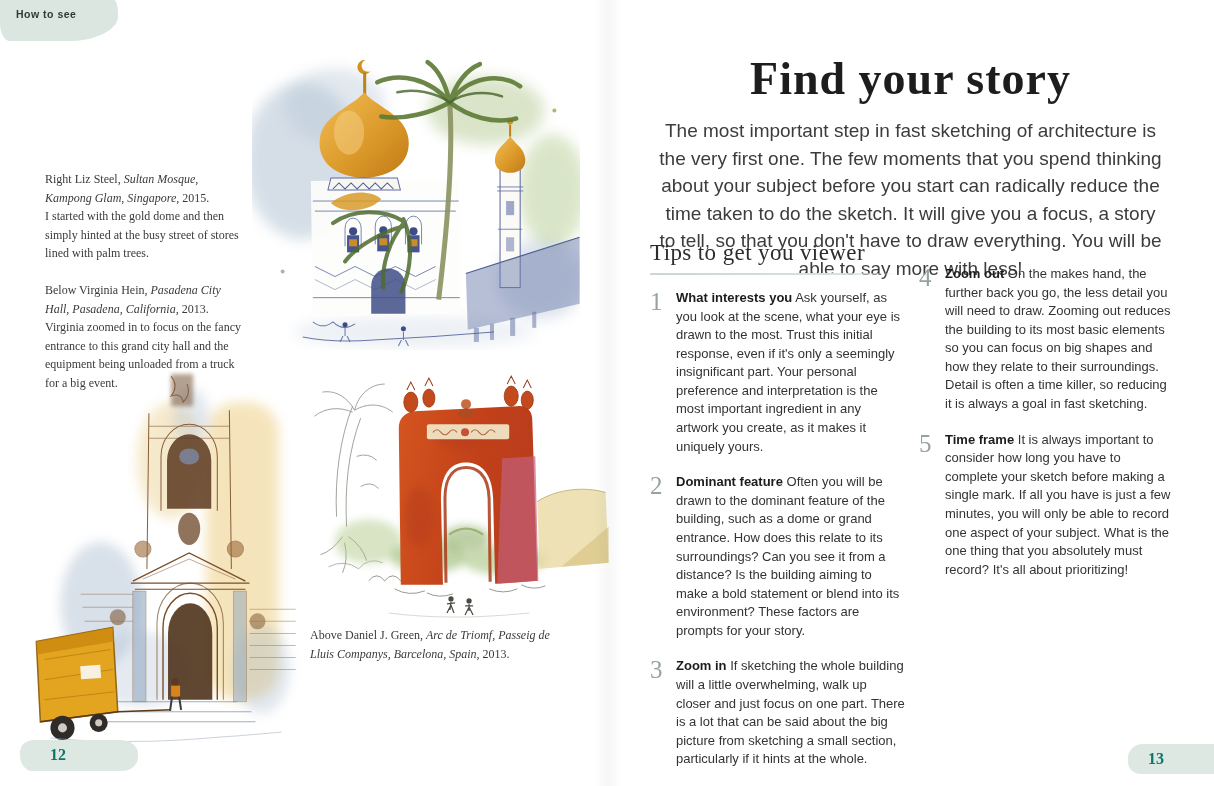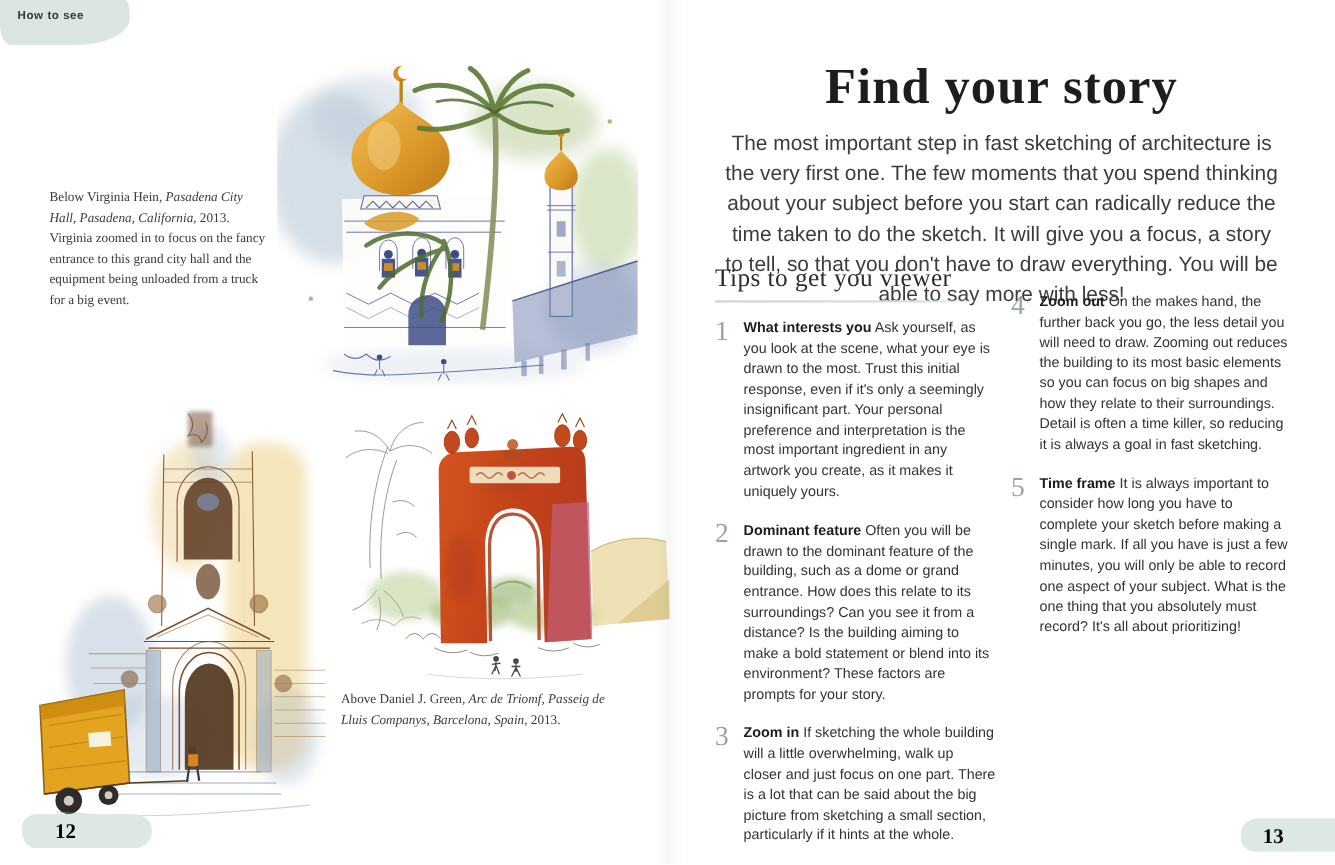--- a/index.html
+++ b/index.html
@@ -7,21 +7,21 @@
           font-family:"Liberation Sans",sans-serif;color:#333;}
   .gutter{position:absolute;left:594px;top:0;width:28px;height:786px;pointer-events:none;
           background:linear-gradient(to right,rgba(0,0,0,0),rgba(80,90,95,0.05) 50%,rgba(0,0,0,0));}
 
   
   .tab{position:absolute;left:0;top:0;width:118px;height:41px;background:#dbe6e1;
        border-radius:0 4px 42% 10px / 0 14px 60% 18px;}
   .tab span{display:block;padding:8px 0 0 16px;font-size:10.5px;font-weight:bold;
        letter-spacing:.5px;color:#2e3a37;}
   .pn{position:absolute;background:#dee8e3;font-family:"Liberation Serif",serif;
-      font-weight:bold;font-size:19px;color:#000000;}
+      font-weight:bold;font-size:16px;color:#0f766e;}
   .pn-left{left:20px;top:740px;width:118px;height:31px;border-radius:14px 18px 16px 12px/12px 14px 14px 16px;}
   .pn-left span{display:block;padding:6px 0 0 30px;}
   .pn-right{right:0;top:744px;width:86px;height:30px;border-radius:15px 0 0 13px/14px 0 0 12px;}
   .pn-right span{display:block;padding:6px 0 0 20px;}
 
   
   .cap{position:absolute;font-family:"Liberation Serif",serif;font-size:12px;
        line-height:1.55;color:#3a3a3a;margin:0;}
   .cap i{font-style:italic;}
   .cap .cap-body{display:block;}
@@ -171,20 +171,21 @@
         <path d="M150,290 v8 M148,298 l-3,6 M152,298 l3,6"></path>
       </g>
       <circle cx="92" cy="283" r="2.5" fill="#3d4c85"></circle>
       <circle cx="150" cy="287" r="2.5" fill="#3d4c85"></circle>
       <circle cx="300" cy="70" r="2" fill="#8a9a40" opacity=".7"></circle>
       <circle cx="30" cy="230" r="2" fill="#7d8fb5" opacity=".7"></circle>
     </svg>
   </div>
 
   <div class="cap cap-left">
+    <p class="cap-block"><span>Right Liz Steel, </span><i>Sultan Mosque, Kampong Glam, Singapore</i><span>, 2015.</span><span class="cap-body">I started with the gold dome and then simply hinted at the busy street of stores lined with palm trees.</span></p>
     <p class="cap-block"><span>Below Virginia Hein, </span><i>Pasadena City Hall, Pasadena, California</i><span>, 2013.</span><span class="cap-body">Virginia zoomed in to focus on the fancy entrance to this grand city hall and the equipment being unloaded from a truck for a big event.</span></p>
   </div>
 
   <div class="art art-cityhall" aria-label="Watercolor sketch of Pasadena City Hall entrance with yellow truck">
     <svg viewBox="0 0 280 380" width="282" height="382">
       <defs>
         <filter id="c-b6" x="-60%" y="-60%" width="220%" height="220%">
             <feGaussianBlur stdDeviation="6"></feGaussianBlur>
           </filter>
         <filter id="c-b2" x="-60%" y="-60%" width="220%" height="220%">

